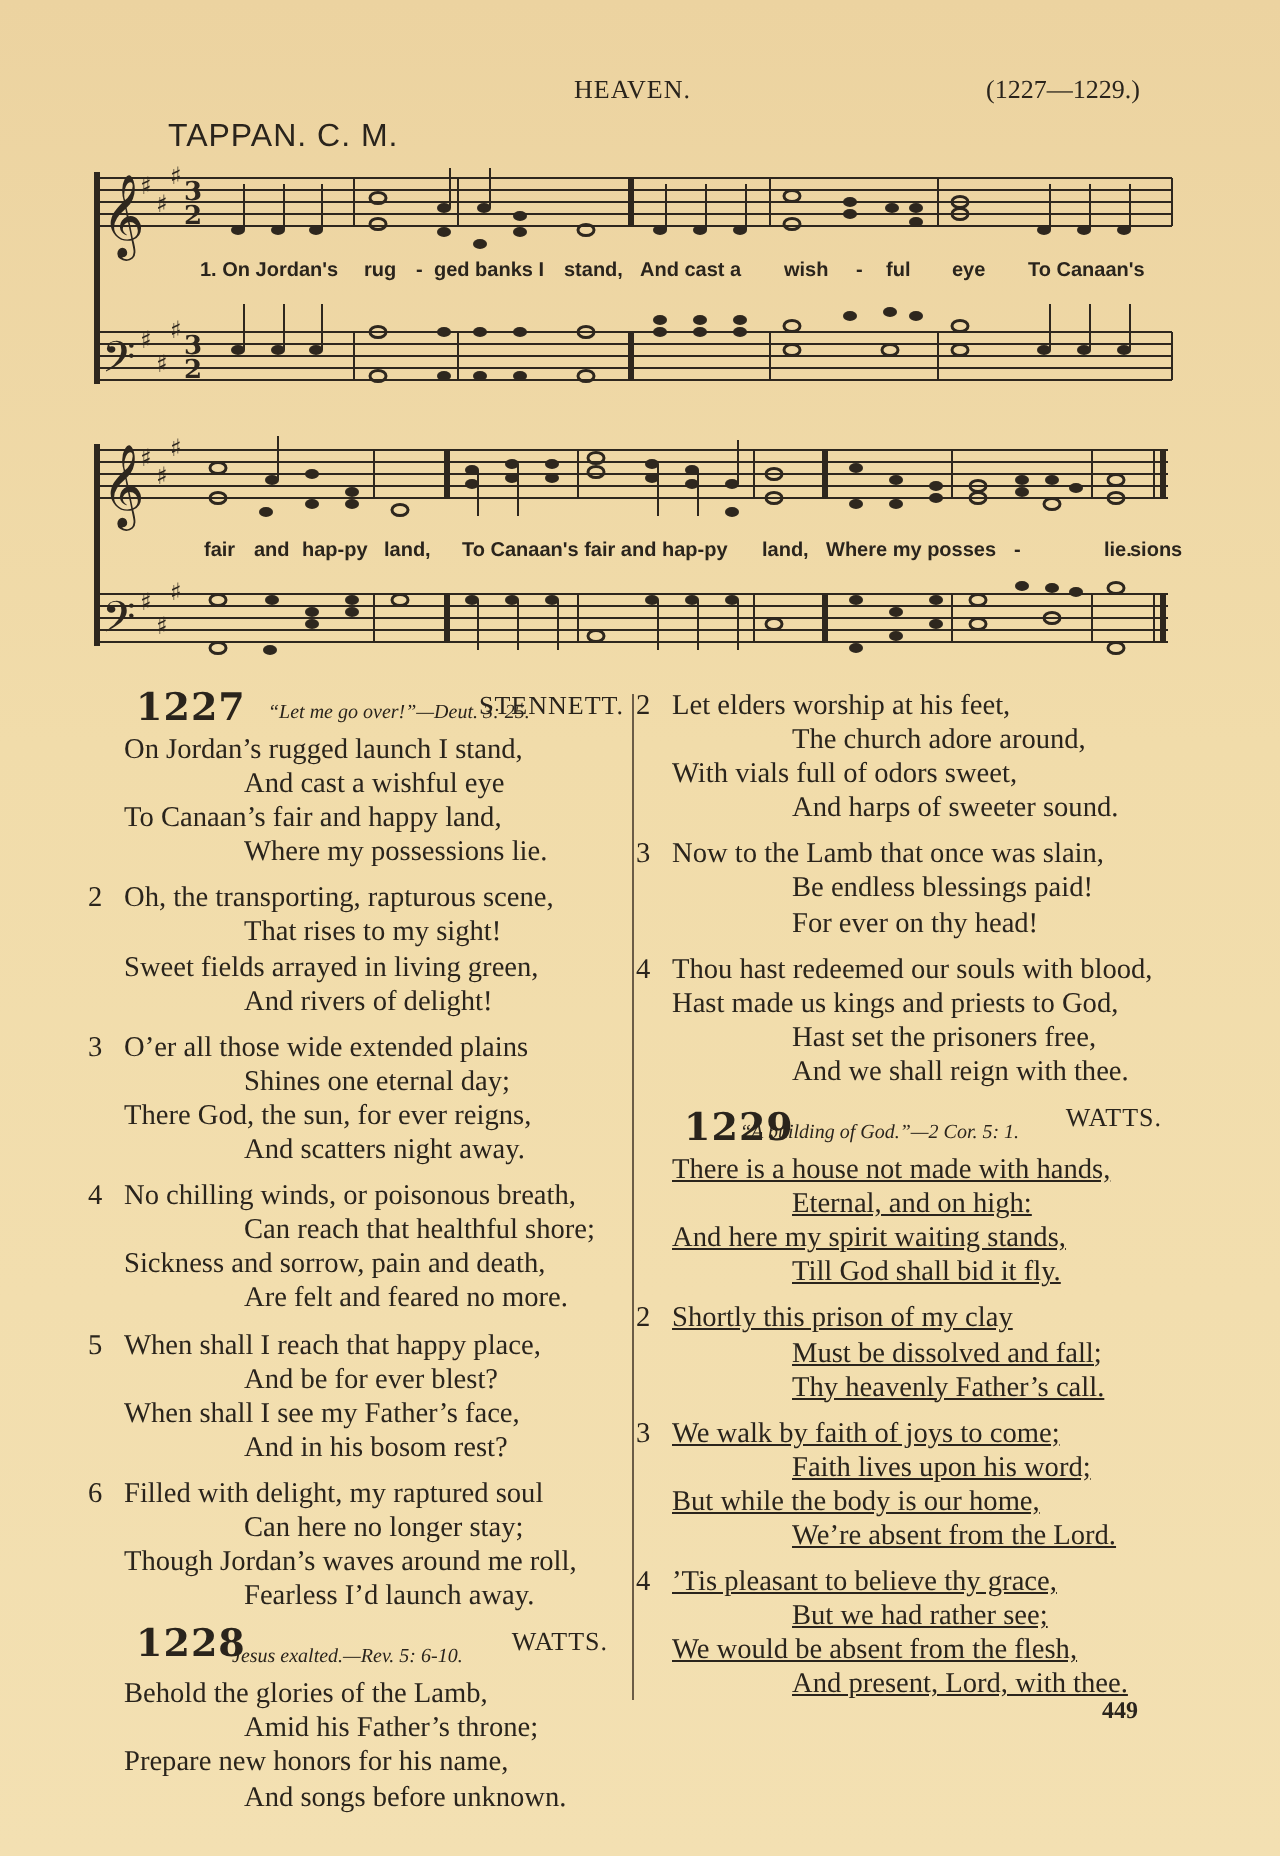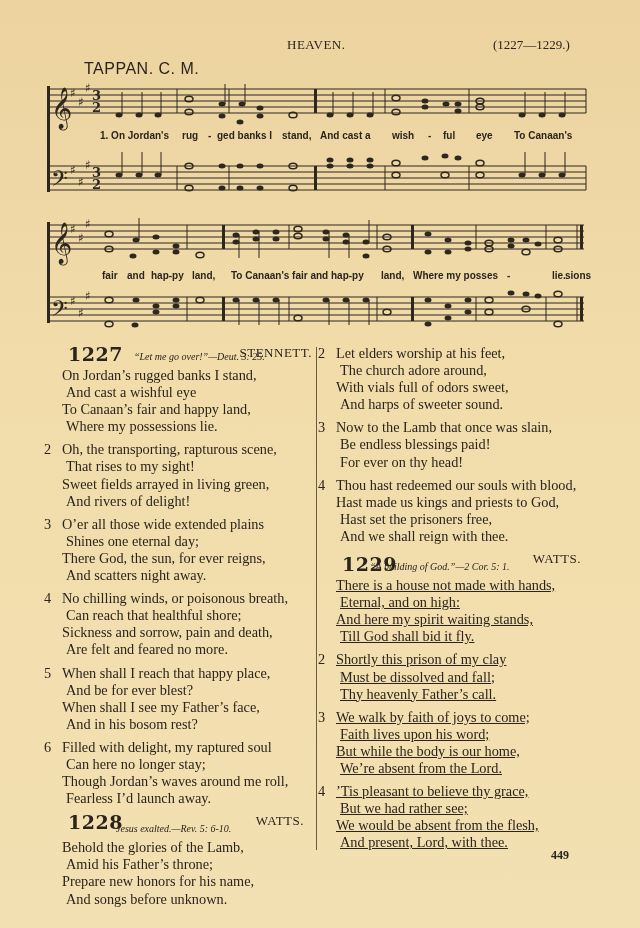--- a/index.html
+++ b/index.html
@@ -21,21 +21,21 @@
   .col { position: absolute; top: 345px; }
   .col-left { left: 44px; width: 265px; }
   .col-right { left: 318px; width: 275px; }
   .col-divider { position: absolute; left: 316px; top: 347px; width: 1px; height: 503px; background: #6b5c46; }
   .hymn-head { position: relative; height: 22px; }
   .hymn-num { position: absolute; left: 0; top: -2px; font-family: "DejaVu Serif", serif; font-size: 19px; font-weight: 700; letter-spacing: 0.5px; margin-left: 24px; }
   .hymn-ref { position: absolute; top: 6px; font-size: 10px; font-style: italic; white-space: nowrap; }
   .hymn-author { position: absolute; right: 0; top: 0; font-size: 13px; letter-spacing: 0.5px; }
   .stanza { margin: 0 0 6px 0; }
   .line { font-size: 14.3px; line-height: 17.1px; white-space: nowrap; }
-  .line.indent { padding-left: 22px; }
+  .line.indent { padding-left: 78px; }
   .line.first { padding-left: 18px; position: relative; }
   .line.cont { padding-left: 18px; }
   .snum { position: absolute; left: 0; }
   .page-num { position: absolute; left: 551px; top: 848px; font-size: 12px; font-weight: 700; }
 </style>
 </head>
 <body>
 
 <div class="running-head">
   <span class="rh-title">HEAVEN.</span>
@@ -336,21 +336,21 @@
 <div class="col-divider"></div>
 
 <div class="col col-left">
   <div class="hymn">
     <div class="hymn-head">
       <span class="hymn-num">1227</span>
       <span class="hymn-ref" style="left:50px;padding-left:40px;">“Let me go over!”—Deut. 3: 25.</span>
       <span class="hymn-author" style="right:-3px;">STENNETT.</span>
     </div>
     <div class="stanza">
-      <div class="line cont">On Jordan’s rugged banks I stand,</div>
+      <div class="line cont">On Jordan’s rugged launch I stand,</div>
       <div class="line indent">And cast a wishful eye</div>
       <div class="line cont">To Canaan’s fair and happy land,</div>
       <div class="line indent">Where my possessions lie.</div>
     </div>
     <div class="stanza">
       <div class="line first"><span class="snum">2</span><span>Oh, the transporting, rapturous scene,</span></div>
       <div class="line indent">That rises to my sight!</div>
       <div class="line cont">Sweet fields arrayed in living green,</div>
       <div class="line indent">And rivers of delight!</div>
     </div>

